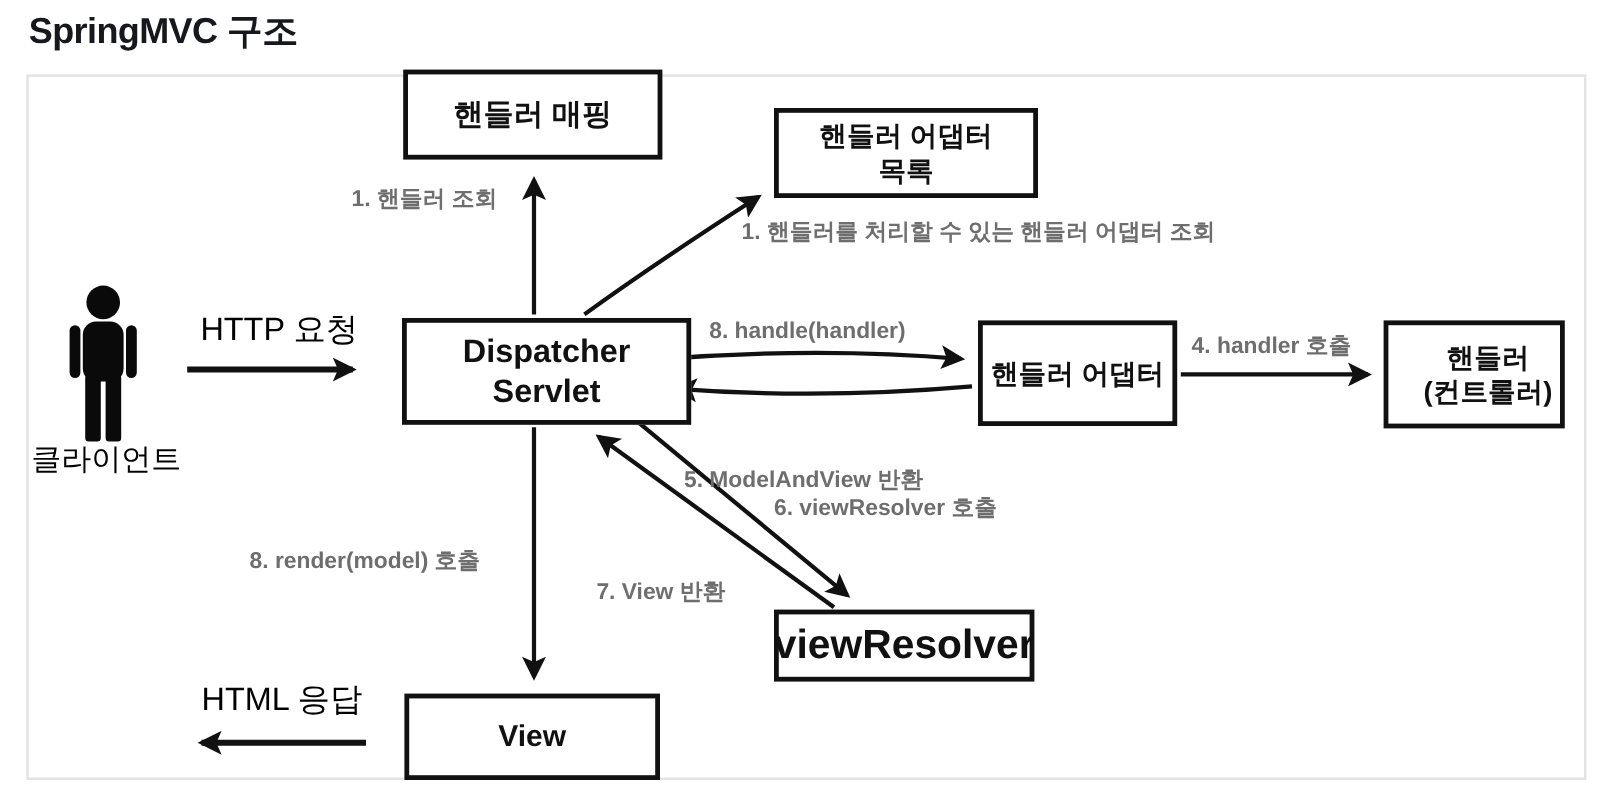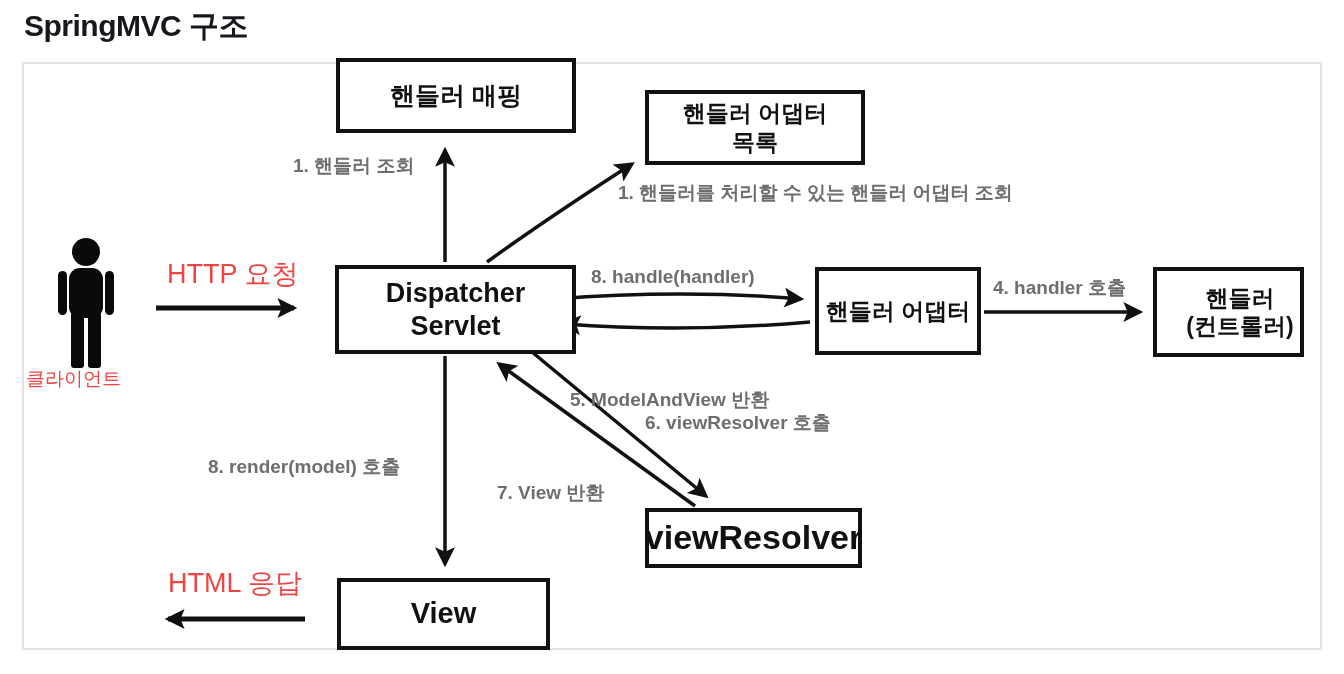--- a/index.html
+++ b/index.html
@@ -5,21 +5,21 @@
   html,body{margin:0;padding:0;background:#ffffff;}
   body{font-family:"Liberation Sans","DejaVu Sans",sans-serif;}
   #stage{position:relative;width:1344px;height:674px;background:#ffffff;overflow:hidden;}
   .page-title{position:absolute;left:24px;top:6px;font-size:30px;font-weight:700;color:#16181d;letter-spacing:-0.5px;}
   .frame{position:absolute;left:22px;top:62px;width:1300px;height:588px;border:2px solid #e3e3e3;background:#ffffff;box-sizing:border-box;}
   svg.wires{position:absolute;left:0;top:0;width:1344px;height:674px;pointer-events:none;}
   .node{position:absolute;box-sizing:border-box;border:4px solid #111111;background:#ffffff;
         display:flex;align-items:center;justify-content:center;text-align:center;
         font-weight:700;color:#111111;white-space:pre-line;line-height:1.22;}
   .lbl{position:absolute;color:#6e6e6e;font-weight:700;font-size:19px;white-space:nowrap;}
-  .lbl-big{position:absolute;color:#ef4444;font-weight:400;font-size:27px;white-space:nowrap;}
+  .lbl-big{position:absolute;color:#000000;font-weight:400;font-size:27px;white-space:nowrap;}
 </style>
 </head>
 <body>
 
 <div id="stage">
 
   <div class="page-title">SpringMVC 구조</div>
 
   <div class="frame"></div>
 
@@ -44,43 +44,43 @@
     <path d="M 487 262 Q 545 220 632 164" stroke="#111111" stroke-width="3.5" fill="none" marker-end="url(#ah)"></path>
     <path d="M 554 299 Q 683 289 801 299" stroke="#111111" stroke-width="3.5" fill="none" marker-end="url(#ah)"></path>
     <path d="M 810 322 Q 683 333 564 324" stroke="#111111" stroke-width="3.5" fill="none" marker-end="url(#ah)"></path>
     <path d="M 984 312 H 1140" stroke="#111111" stroke-width="3.5" fill="none" marker-end="url(#ah)"></path>
     <path d="M 532 352 L 706 496" stroke="#111111" stroke-width="3.5" fill="none" marker-end="url(#ah)"></path>
     <path d="M 695 506 L 499 364" stroke="#111111" stroke-width="3.5" fill="none" marker-end="url(#ah)"></path>
     <path d="M 445 356 V 564" stroke="#111111" stroke-width="3.5" fill="none" marker-end="url(#ah)"></path>
     <path d="M 305 619 H 168" stroke="#111111" stroke-width="5" fill="none" marker-end="url(#ah)"></path>
   </svg>
 
-  <div class="node" style="left:336px;top:58px;width:240px;height:75px;font-size:25px;">핸들러 매핑</div>
+  <div class="node" style="left:336px;top:58px;width:216px;height:75px;font-size:25px;">핸들러 매핑</div>
 
   <div class="node" style="left:645px;top:90px;width:220px;height:75px;font-size:23px;">핸들러 어댑터
 목록</div>
 
   <div class="node" style="left:335px;top:265px;width:241px;height:89px;font-size:27px;">Dispatcher
 Servlet</div>
 
   <div class="node" style="left:815px;top:267px;width:166px;height:88px;font-size:23px;">핸들러 어댑터</div>
 
   <div class="node" style="left:1153px;top:267px;width:151px;height:90px;font-size:23px;padding-left:23px;">핸들러
 (컨트롤러)</div>
 
   <div class="node" style="left:645px;top:508px;width:217px;height:60px;font-size:34px;">viewResolver</div>
 
-  <div class="node" style="left:337px;top:578px;width:213px;height:72px;font-size:29px;">View</div>
+  <div class="node" style="left:337px;top:578px;width:213px;height:72px;font-size:25px;">View</div>
 
   <div class="lbl" style="left:293px;top:153px;">1. 핸들러 조회</div>
   <div class="lbl" style="left:618px;top:180px;">1. 핸들러를 처리할 수 있는 핸들러 어댑터 조회</div>
   <div class="lbl" style="left:591px;top:266px;">8. handle(handler)</div>
   <div class="lbl" style="left:993px;top:275px;">4. handler 호출</div>
   <div class="lbl" style="left:570px;top:350px;margin-top:37px;">5. ModelAndView 반환</div>
   <div class="lbl" style="left:645px;top:410px;">6. viewResolver 호출</div>
   <div class="lbl" style="left:497px;top:480px;">7. View 반환</div>
   <div class="lbl" style="left:208px;top:454px;">8. render(model) 호출</div>
 
   <div class="lbl-big" style="left:167px;top:256px;">HTTP 요청</div>
   <div class="lbl-big" style="left:168px;top:565px;">HTML 응답</div>
-  <div class="lbl-big" style="left:26px;top:366px;font-size:19px;">클라이언트</div>
+  <div class="lbl-big" style="left:26px;top:366px;font-size:25px;">클라이언트</div>
 
 </div>
 
 </body></html>

